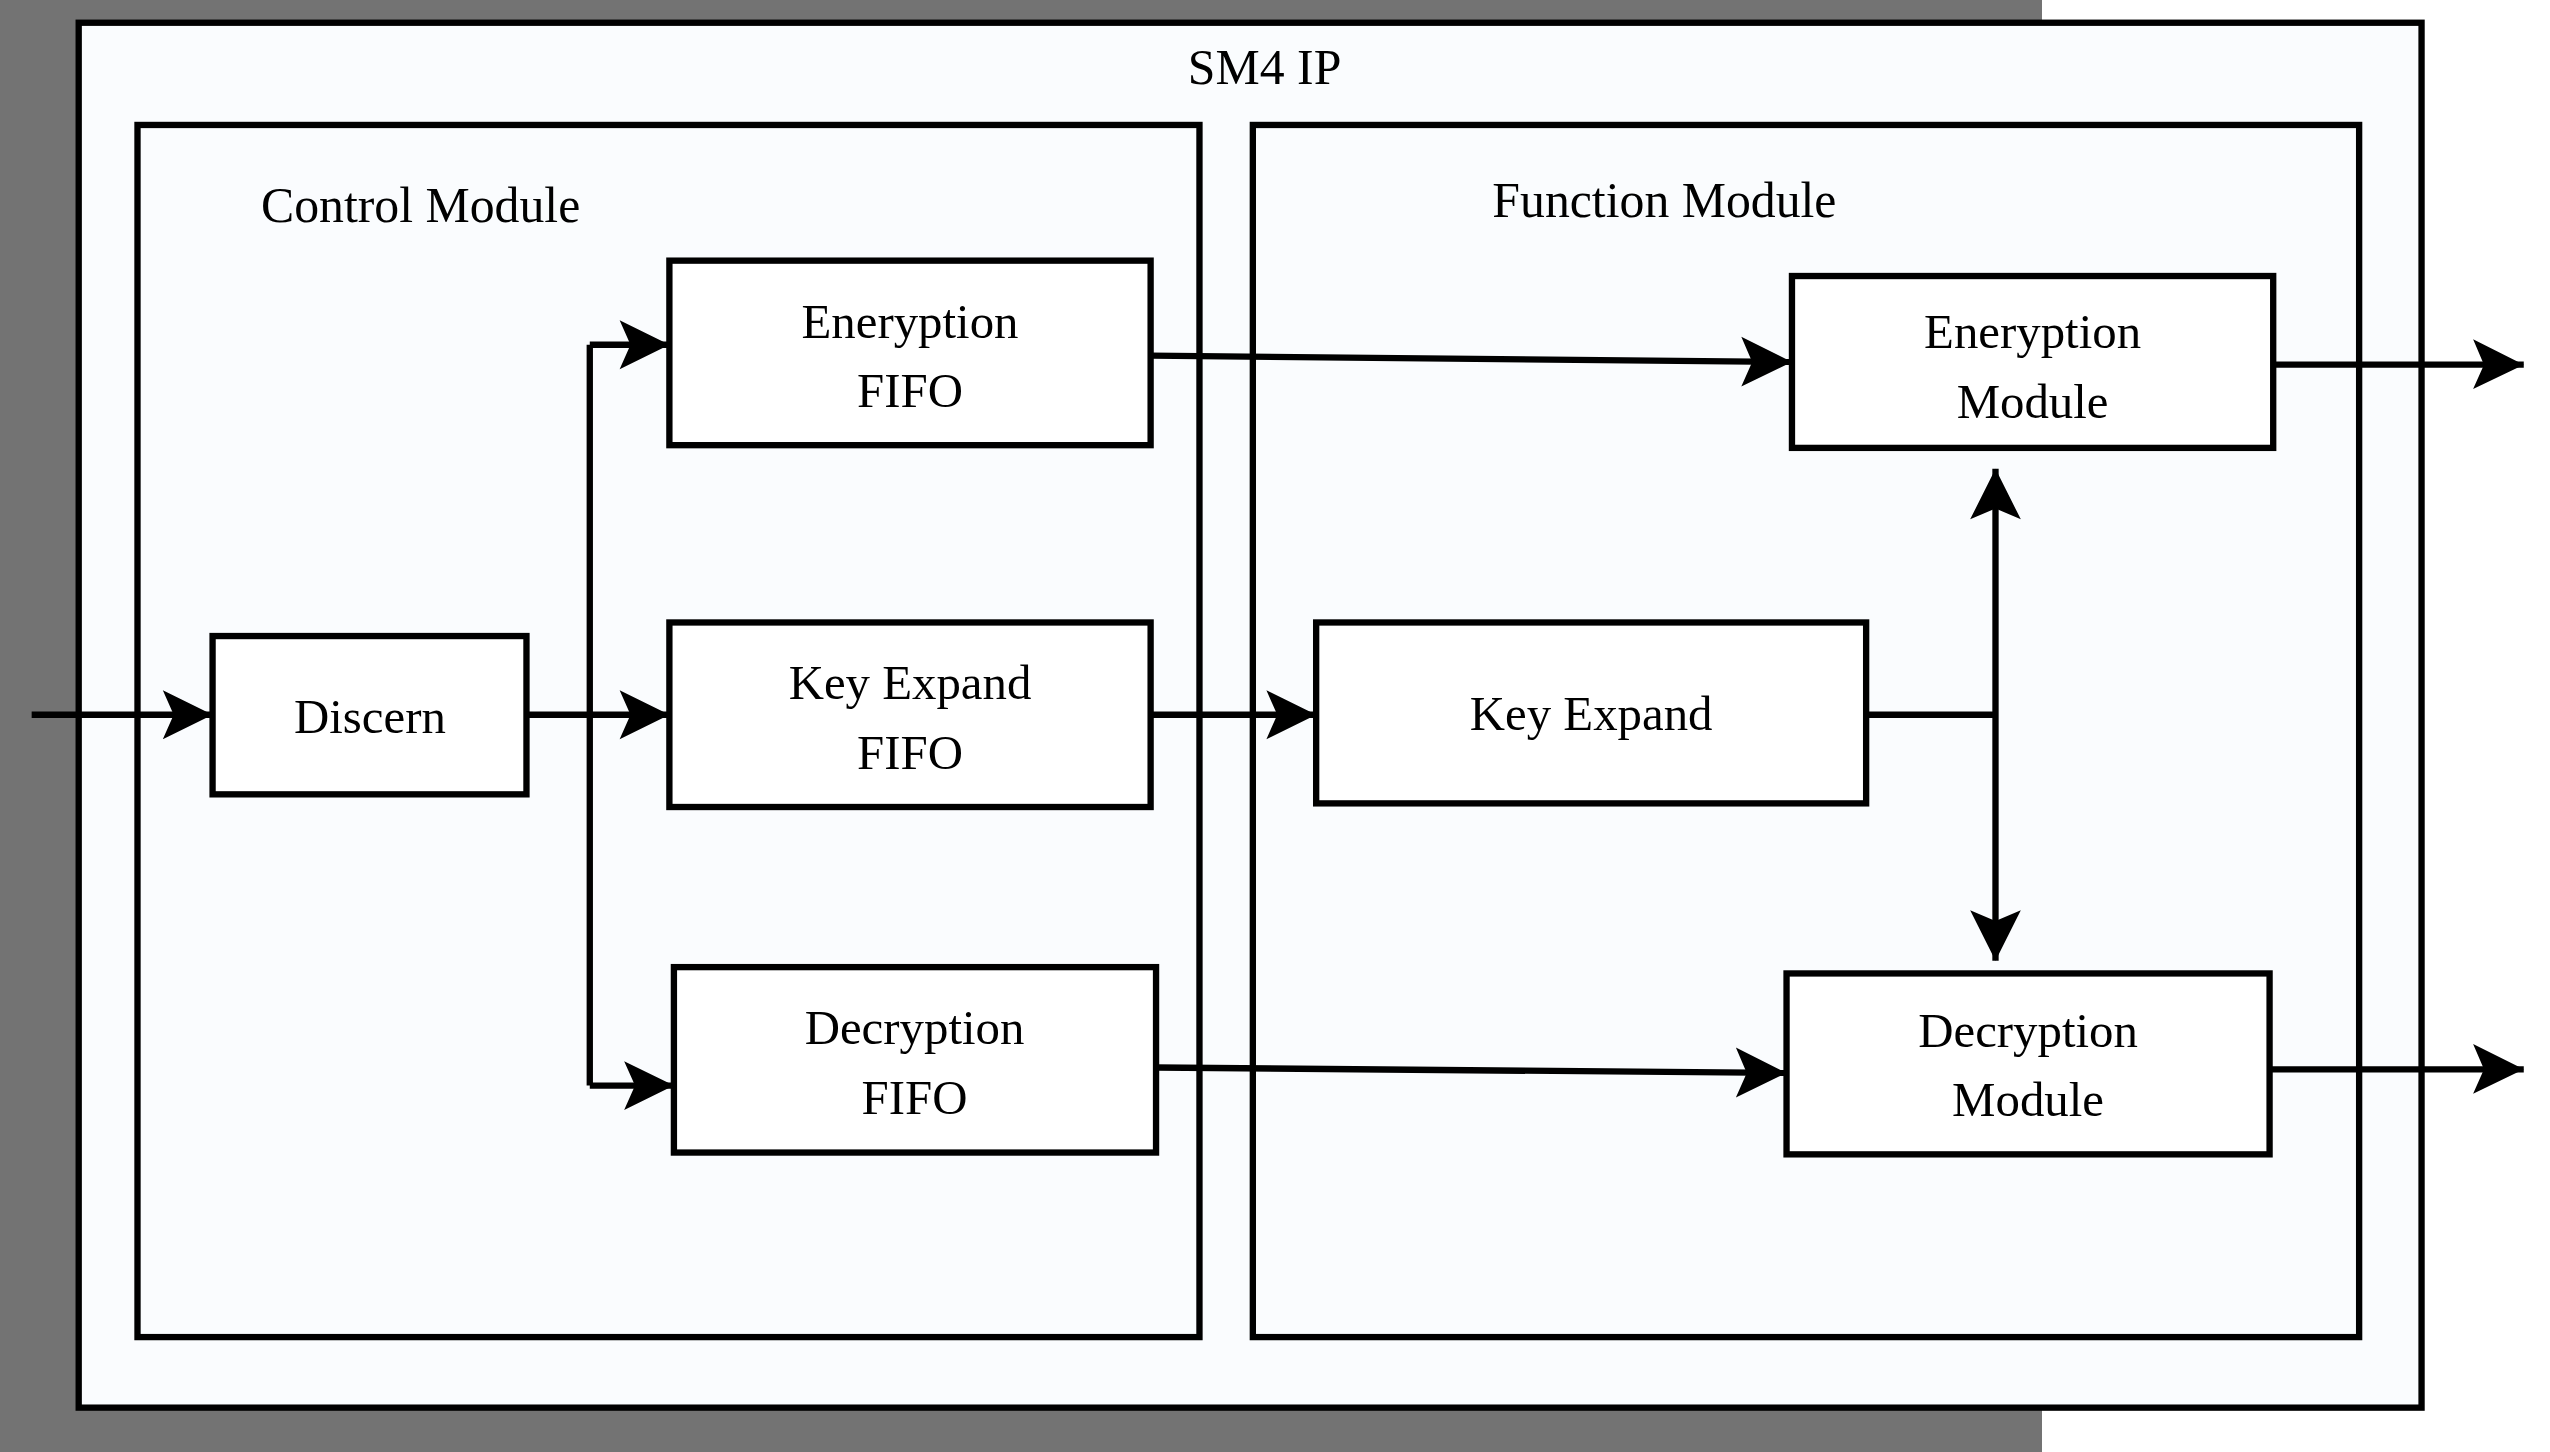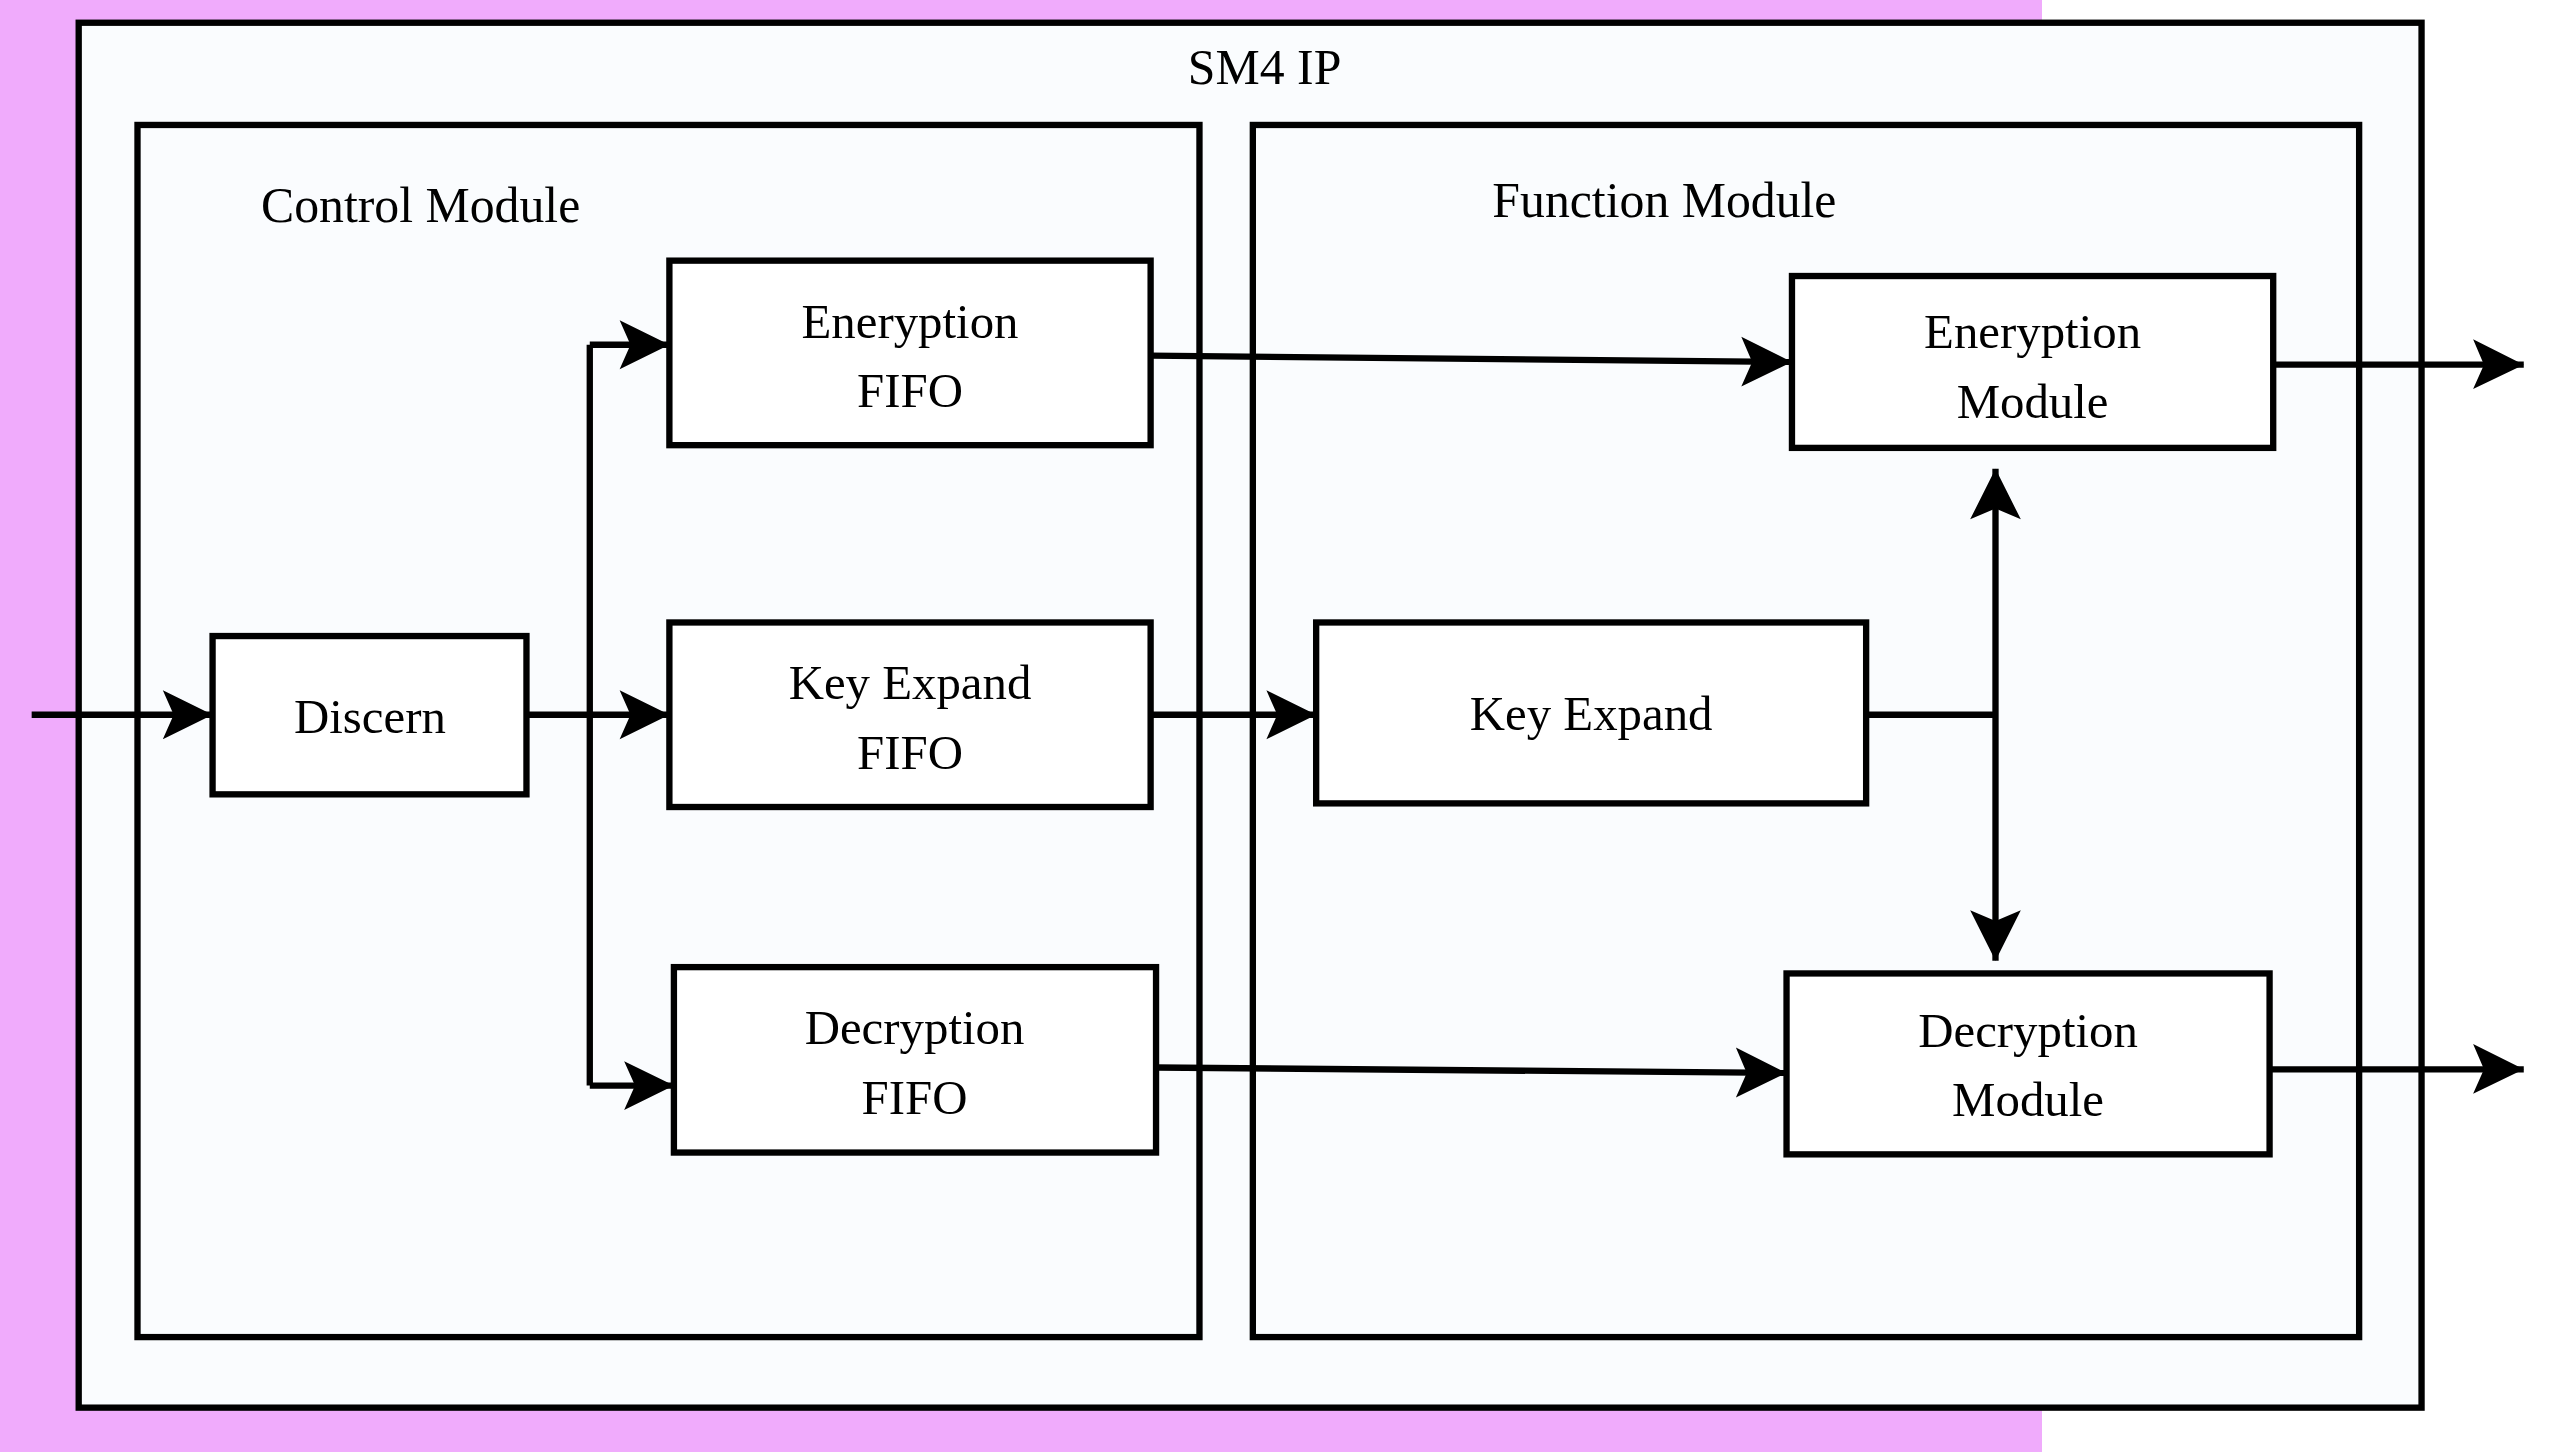--- a/index.html
+++ b/index.html
@@ -11,21 +11,21 @@
   body {
     width: 2550px;
     height: 1453px;
     overflow: hidden;
     font-family: "Liberation Serif", "DejaVu Serif", serif;
   }
   #diagram-root {
     position: relative;
     width: 2042px;
     height: 1453px;
-    background: #f0abfc;
+    background: #737373;
   }
   svg#diagram-svg {
     position: absolute;
     top: 0;
     left: 0;
     width: 2550px;
     height: 1453px;
     display: block;
   }
   .container-rect {

